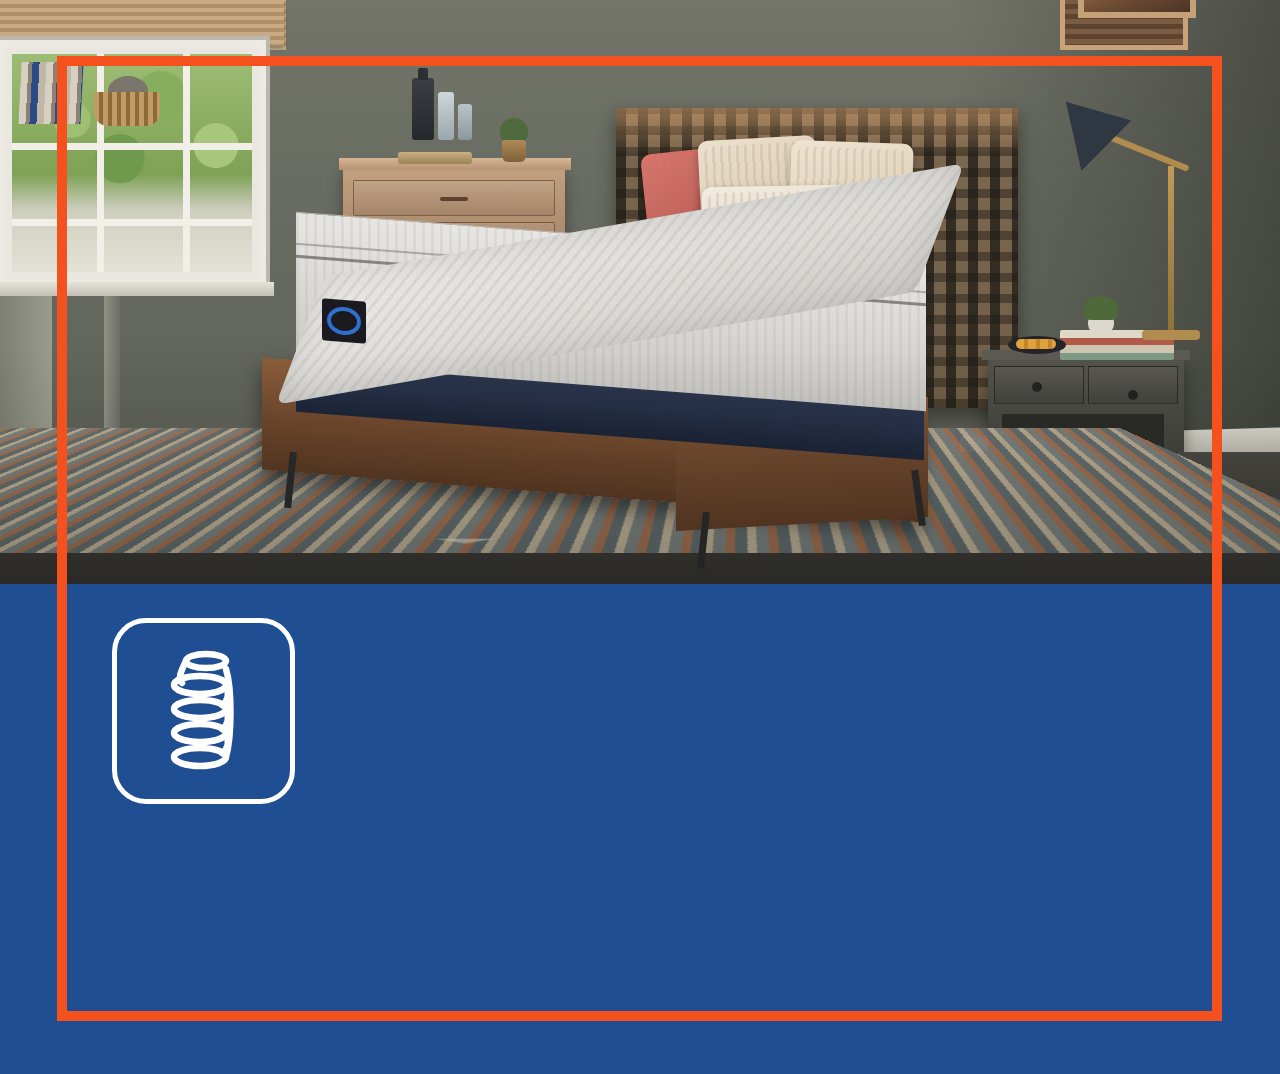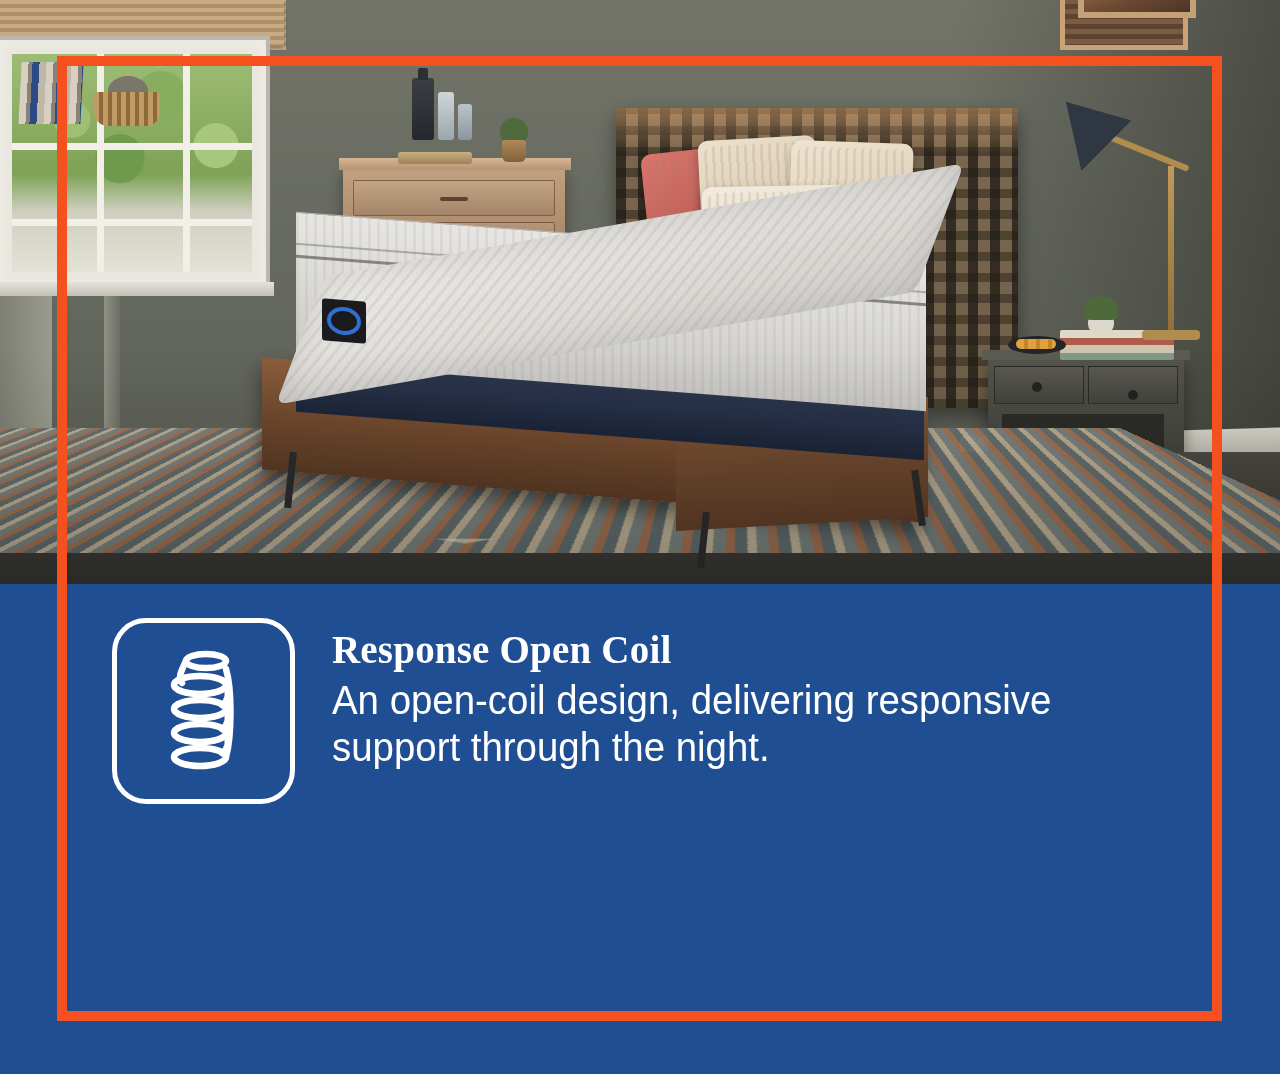--- a/index.html
+++ b/index.html
@@ -474,21 +474,17 @@
           <path d="M70 60 C 74 70, 72 76, 66 80"></path>
           <ellipse cx="44" cy="84" rx="26" ry="9"></ellipse>
           <path d="M70 84 C 74 94, 72 100, 66 104"></path>
           <ellipse cx="44" cy="108" rx="26" ry="9"></ellipse>
 
           <path d="M70 20 C 76 40, 76 86, 70 108"></path>
         </g>
       </svg>
     </div>
 
-    <div class="text-col">
-      <h2 class="feat-title">Response Open Coil</h2>
-      <p class="feat-body">An open-coil design, delivering responsive support through the night.</p>
-    </div>
   </div>
 
   <div class="frame"></div>
 
 </div>
 
 </body></html>

